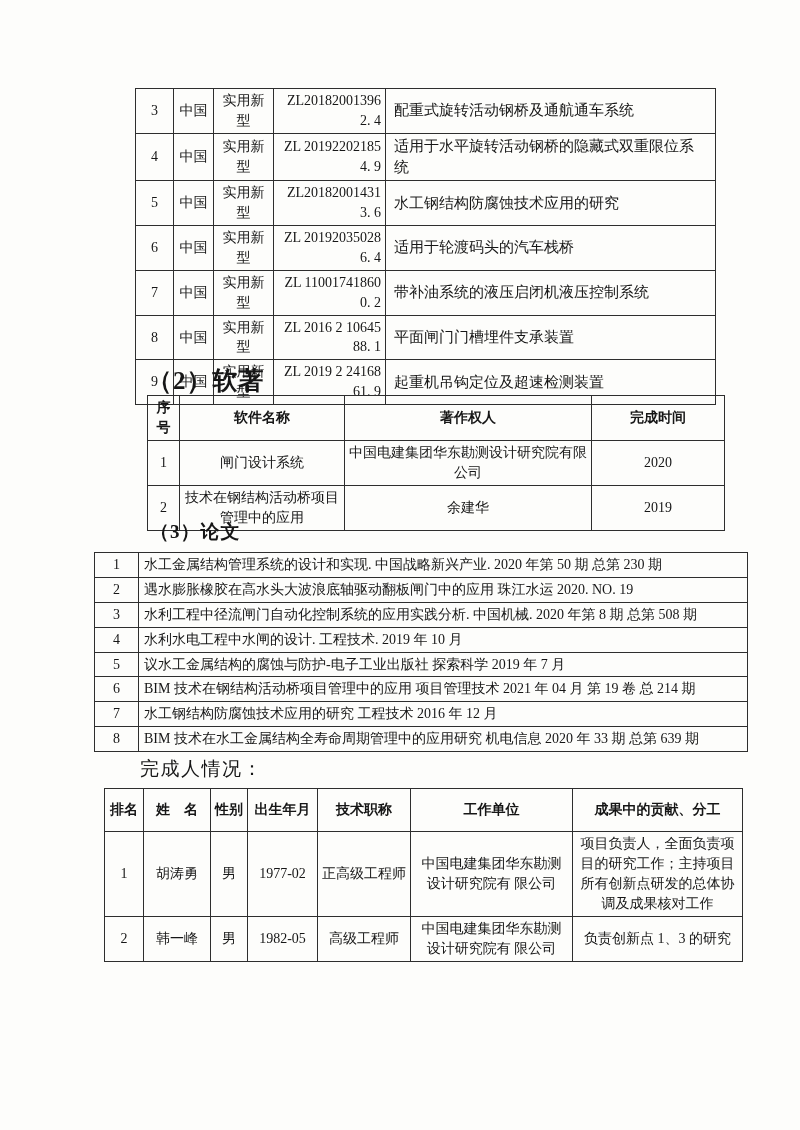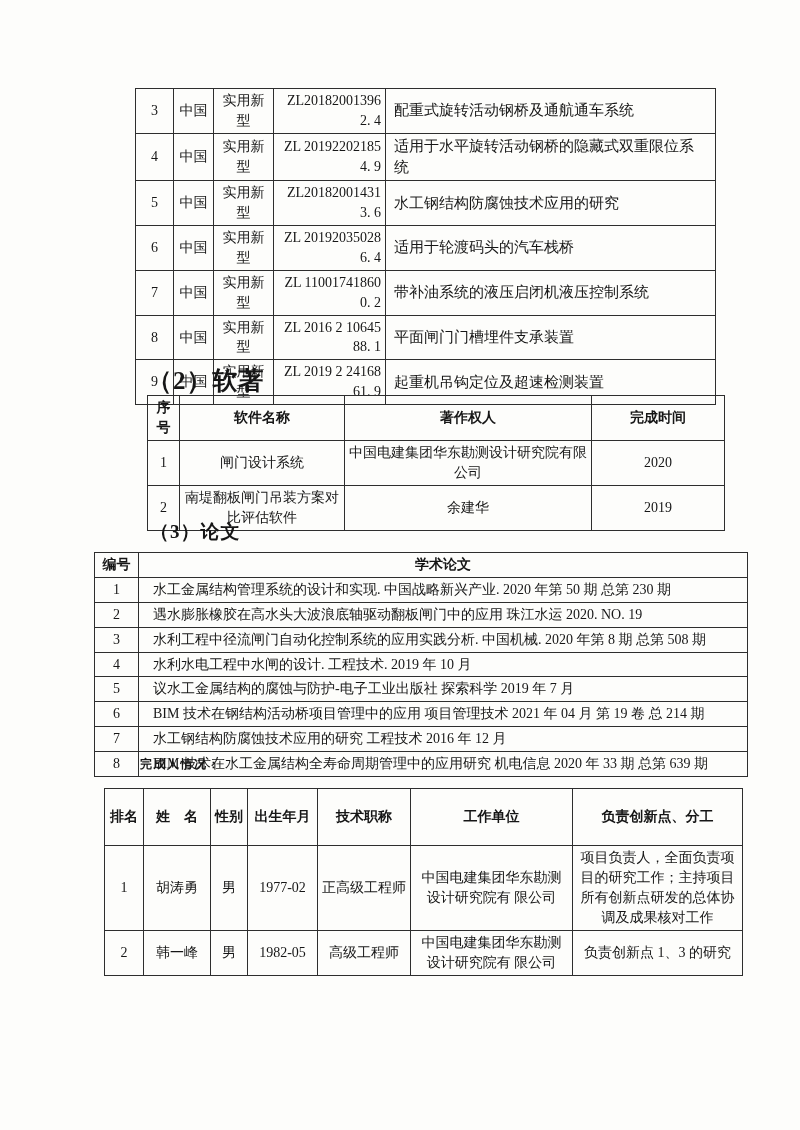--- a/index.html
+++ b/index.html
@@ -30,30 +30,30 @@
   .tbl-patents td.num{text-align:right;padding-left:5px;}
   .tbl-patents td.title{
     text-align:left;
     font-size:15px;
     padding:2px 10px 2px 8px;
   }
   
   .tbl-soft{position:absolute;left:147px;top:395px;width:577px;}
   
   .tbl-papers{position:absolute;left:94px;top:552px;width:653px;}
-  .tbl-papers td.ptitle{text-align:left;padding-left:14px;font-size:14px;margin-top:39px;}
+  .tbl-papers td.ptitle{text-align:left;padding-left:5px;font-size:14px;margin-top:39px;}
   
   .tbl-comp{position:absolute;left:104px;top:788px;width:638px;}
   .tbl-comp td.contrib-long{padding:2px 6px;}
   .tbl-comp td.employer{padding:2px 6px;}
   
   .hd{position:absolute;white-space:nowrap;}
   .hd-soft{left:147px;top:364px;font-size:25px;font-weight:600;letter-spacing:1px;}
   .hd-papers{left:150px;top:519px;font-size:19px;font-weight:600;letter-spacing:1px;}
-  .hd-comp{left:140px;top:756px;font-size:12px;font-weight:bold;letter-spacing:1.5px;}
+  .hd-comp{left:140px;top:756px;font-size:19px;font-weight:normal;letter-spacing:1.5px;}
 </style>
 </head>
 <body>
 
 <div class="page">
 
   <table class="tbl-patents">
     <colgroup>
         <col style="width:38px">
         <col style="width:40px">
@@ -131,39 +131,35 @@
         <th>完成时间</th>
       </tr>
       <tr style="height:31px">
         <td>1</td>
         <td>闸门设计系统</td>
         <td>中国电建集团华东勘测设计研究院有限公司</td>
         <td>2020</td>
       </tr>
       <tr style="height:45px">
         <td>2</td>
-        <td>南堤翻板闸门吊装方案对比评估软件</td>
+        <td>技术在钢结构活动桥项目管理中的应用</td>
         <td>余建华</td>
         <td>2019</td>
       </tr>
     </tbody>
   </table>
 
   <div class="hd hd-papers">（3）论文</div>
 
   <table class="tbl-papers">
     <colgroup>
         <col style="width:44px">
         <col style="width:609px">
       </colgroup>
     <tbody>
-      <tr style="height:22px">
-        <th>编号</th>
-        <th>学术论文</th>
-      </tr>
       <tr style="height:23px">
         <td>1</td>
         <td class="ptitle">水工金属结构管理系统的设计和实现. 中国战略新兴产业. 2020 年第 50 期  总第 230 期</td>
       </tr>
       <tr style="height:23px">
         <td>2</td>
         <td class="ptitle">遇水膨胀橡胶在高水头大波浪底轴驱动翻板闸门中的应用  珠江水运  2020. NO. 19</td>
       </tr>
       <tr style="height:23px">
         <td>3</td>
@@ -198,28 +194,28 @@
     <colgroup>
         <col style="width:39px">
         <col style="width:67px">
         <col style="width:37px">
         <col style="width:70px">
         <col style="width:93px">
         <col style="width:162px">
         <col style="width:170px">
       </colgroup>
     <tbody>
-      <tr style="height:57px">
+      <tr style="height:43px">
         <th>排名</th>
         <th>姓　名</th>
         <th>性别</th>
         <th>出生年月</th>
         <th>技术职称</th>
         <th>工作单位</th>
-        <th>负责创新点、分工</th>
+        <th>成果中的贡献、分工</th>
       </tr>
       <tr style="height:84px">
         <td>1</td>
         <td>胡涛勇</td>
         <td>男</td>
         <td>1977-02</td>
         <td>正高级工程师</td>
         <td class="employer">中国电建集团华东勘测设计研究院有 限公司</td>
         <td class="contrib-long">项目负责人，全面负责项目的研究工作；主持项目所有创新点研发的总体协调及成果核对工作</td>
       </tr>

